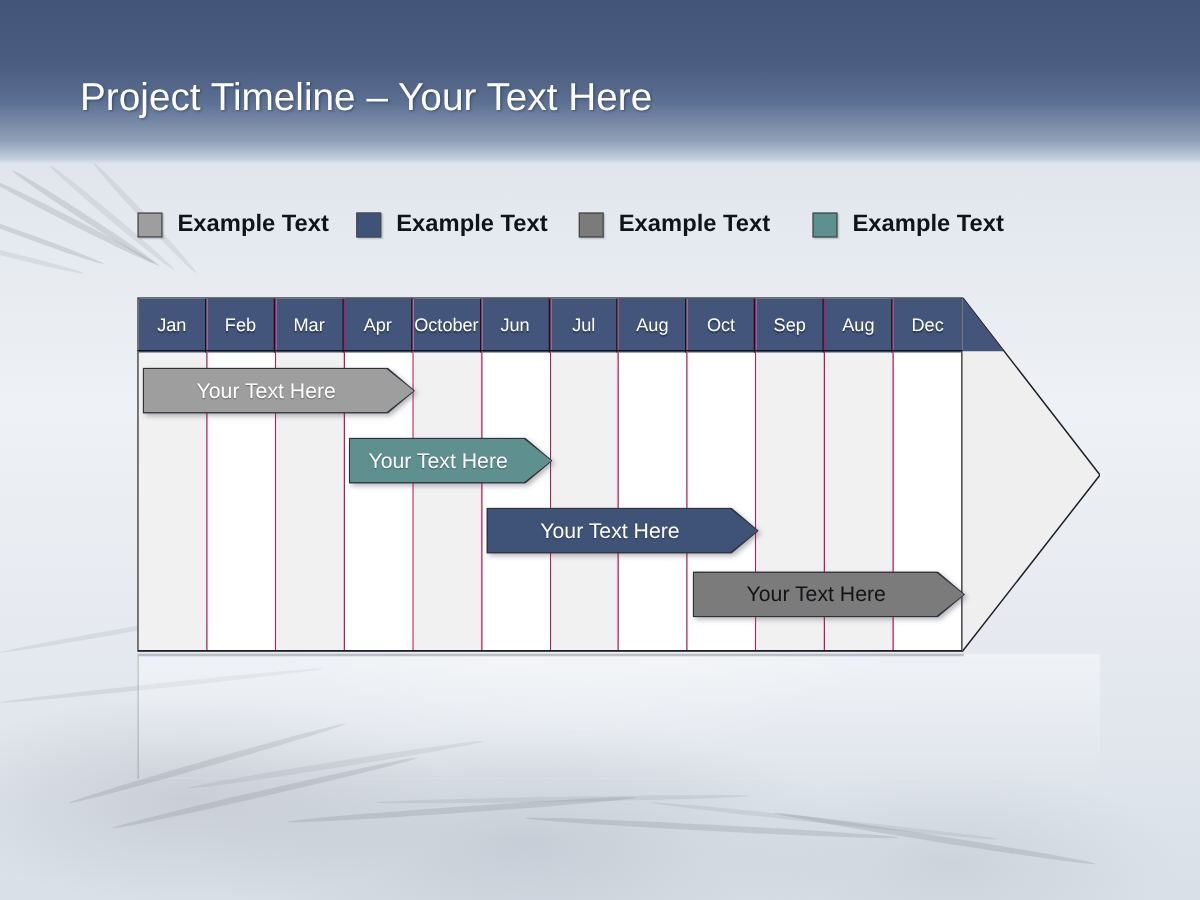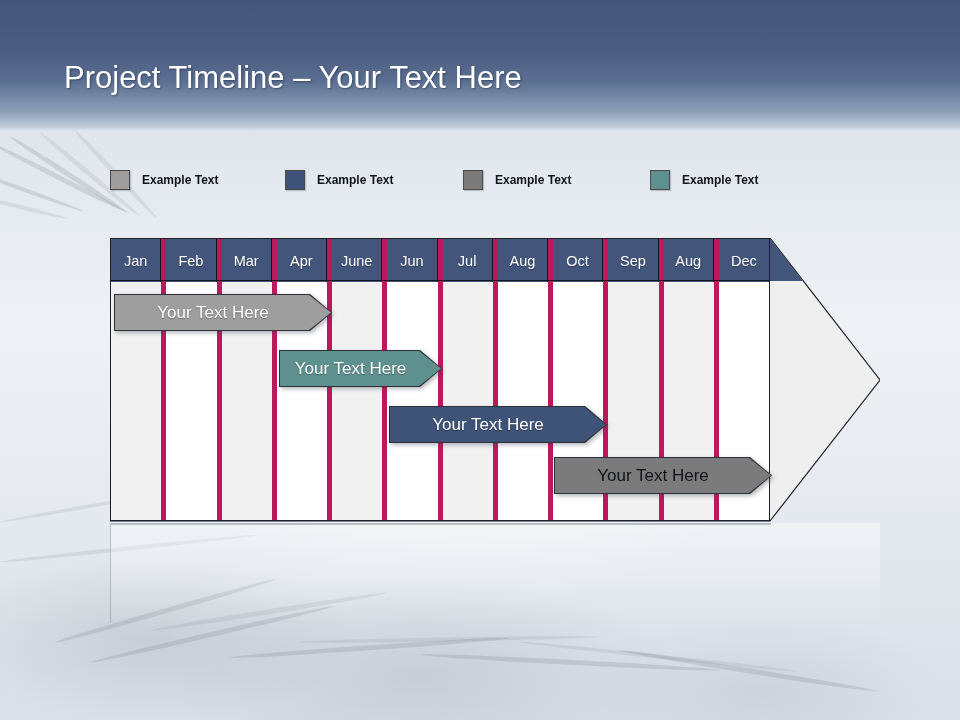--- a/index.html
+++ b/index.html
@@ -39,33 +39,33 @@
   #title .light{font-weight:normal;margin-top:41px;}
 
   
   #legend{position:absolute;left:110px;top:168px;width:720px;height:24px;}
   .legend-item{position:absolute;top:0;display:flex;align-items:center;height:24px;}
   .legend-swatch{
     width:20px;height:20px;border:1px solid #4a4a4a;box-sizing:border-box;
     box-shadow:1px 1px 1px rgba(60,70,85,.25);
   }
   .legend-label{
-    margin-left:12px;font-size:12px;font-weight:bold;color:#10131a;white-space:nowrap;
+    margin-left:12px;font-size:19px;font-weight:bold;color:#10131a;white-space:nowrap;
   }
 
   
   #chart{position:absolute;left:110px;top:238px;width:770px;height:285px;}
   .chart-arrow-bg{position:absolute;left:0;top:0;width:770px;height:285px;}
   .grid{
     position:absolute;left:0;top:0;width:660px;height:283px;
     border:1px solid #1c1f25;box-sizing:border-box;background:#ffffff;
     display:flex;
   }
   .col{
-    flex:1 0 0;position:relative;border-right:5px solid #be185d;box-sizing:border-box;
+    flex:1 0 0;position:relative;border-right:1px solid #be185d;box-sizing:border-box;
   }
   .col:last-child{border-right:none;}
   .col.shade{background:#f1f1f1;}
   .col-head{
     height:43px;background:#43557a;border-right:1px solid #11151c;box-sizing:border-box;
     display:flex;align-items:center;justify-content:center;
     color:#ffffff;font-size:14.5px;
     text-shadow:0 1px 1px rgba(0,0,0,.35);
   }
   .col:last-child .col-head{border-right:none;}
@@ -175,21 +175,21 @@
       <div class="col">
         <div class="col-head">Feb</div>
       </div>
       <div class="col shade">
         <div class="col-head">Mar</div>
       </div>
       <div class="col">
         <div class="col-head">Apr</div>
       </div>
       <div class="col shade">
-        <div class="col-head">June</div>
+        <div class="col-head">October</div>
       </div>
       <div class="col">
         <div class="col-head">Jun</div>
       </div>
       <div class="col shade">
         <div class="col-head">Jul</div>
       </div>
       <div class="col">
         <div class="col-head">Aug</div>
       </div>

